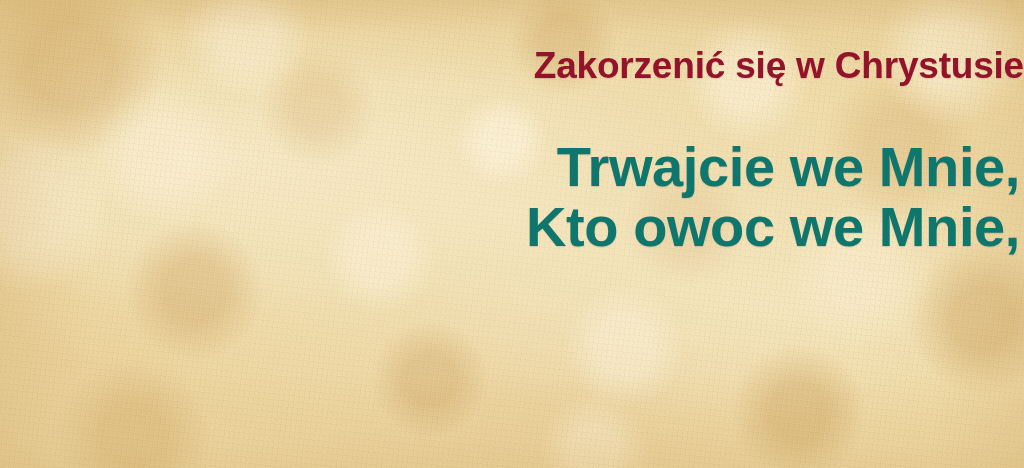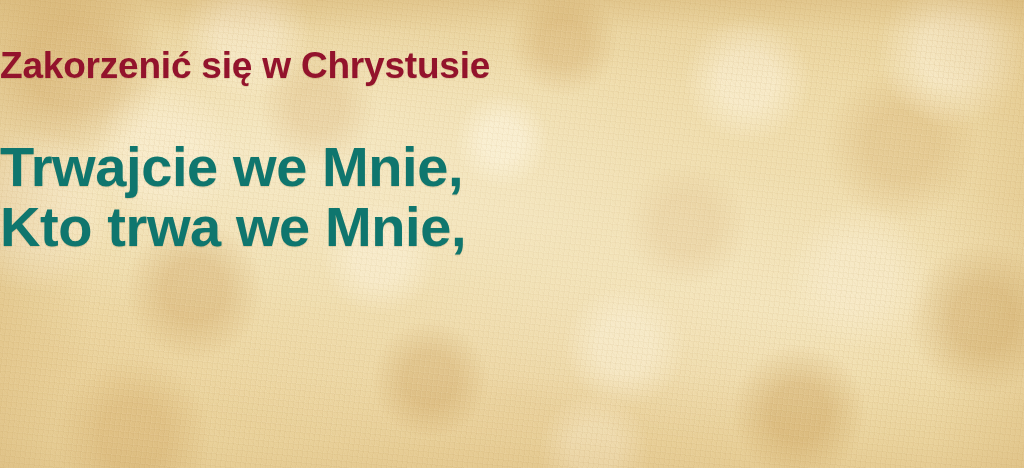--- a/index.html
+++ b/index.html
@@ -100,21 +100,21 @@
         rgba(200,158,88,.18) 100%),
       radial-gradient(ellipse 88% 82% at 50% 46%,
         rgba(255,252,238,.30) 0%, rgba(255,252,238,0) 62%);
   }
 
   
   .content {
     position: absolute;
     inset: 0;
     z-index: 5;
-    text-align: left;
+    text-align: right;
     text-decoration: underline;
   }
 
   .heading {
     position: absolute;
     top: 47px;
     left: 0;
     right: 0;
     font-size: 37px;
     font-weight: bold;
@@ -152,17 +152,17 @@
   <div class="tex tex-blotch-b"></div>
   <div class="tex tex-grain"></div>
   <div class="tex tex-vignette"></div>
 
   <div class="content">
 
     <div class="heading">Zakorzenić się w Chrystusie</div>
 
     <div class="verse">
       <span class="vline">Trwajcie we Mnie,</span>
-      <span class="vline">Kto trwa we Mnie,</span>
+      <span class="vline">Kto owoc we Mnie,</span>
     </div>
 
   </div>
 </div>
 
 </body></html>

